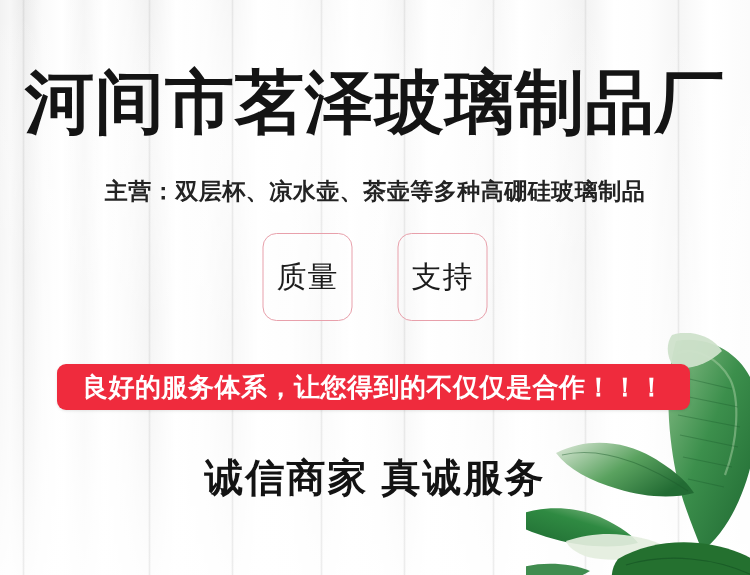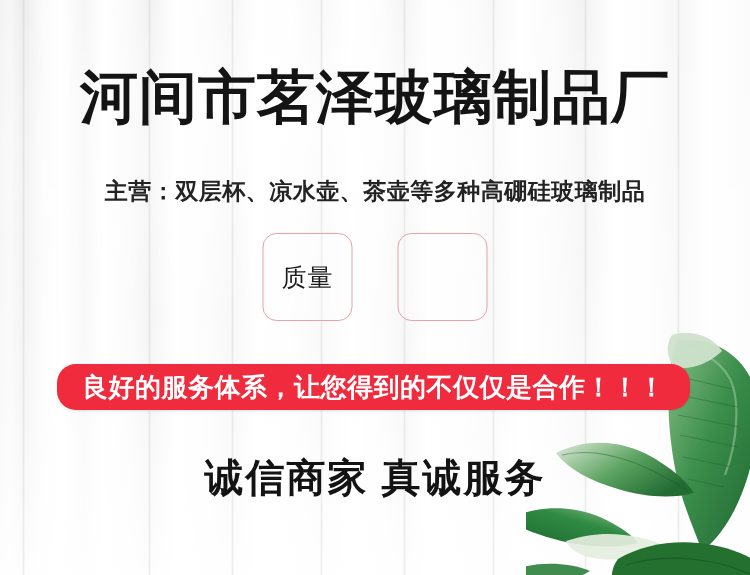--- a/index.html
+++ b/index.html
@@ -79,21 +79,21 @@
     pointer-events: none;
   }
 
   
   .title {
     position: absolute;
     left: 0;
     right: 0;
     top: 68px;
     text-align: center;
-    font-size: 58px;
+    font-size: 69px;
     line-height: 1;
     font-weight: 700;
     color: #141414;
     letter-spacing: 1px;
   }
 
   
   .subtitle {
     position: absolute;
     left: 0;
@@ -122,37 +122,37 @@
     border: 1.6px solid #e8a0ab;
     border-radius: 14px;
     background: rgba(255,255,255,0.28);
     display: flex;
     flex-direction: column;
     align-items: center;
     justify-content: center;
     box-sizing: border-box;
   }
   .badge-line {
-    font-size: 25px;
+    font-size: 30px;
     line-height: 1.38;
     font-weight: 500;
     color: #1c1c1c;
     letter-spacing: 1px;
     white-space: nowrap;
   }
 
   
   .red-banner {
     position: absolute;
     left: 57px;
     top: 364px;
     width: 633px;
     height: 46px;
     background: #ef2b3d;
-    border-radius: 19px;
+    border-radius: 9px;
     display: flex;
     align-items: center;
     justify-content: center;
     box-shadow: 0 1px 3px rgba(0,0,0,0.10);
   }
   .red-banner-text {
     font-size: 26px;
     line-height: 1;
     font-weight: 600;
     color: #ffffff;
@@ -231,20 +231,21 @@
 
   <div class="subtitle">主营：双层杯、凉水壶、茶壶等多种高硼硅玻璃制品</div>
 
   <div class="badge-row">
 
     <div class="badge">
       <span class="badge-line">质量</span>
     </div>
 
     <div class="badge">
+      <span class="badge-line">支持</span>
     </div>
 
 
 
   </div>
 
   <div class="red-banner">
     <span class="red-banner-text">良好的服务体系，让您得到的不仅仅是合作！！！</span>
   </div>
 

